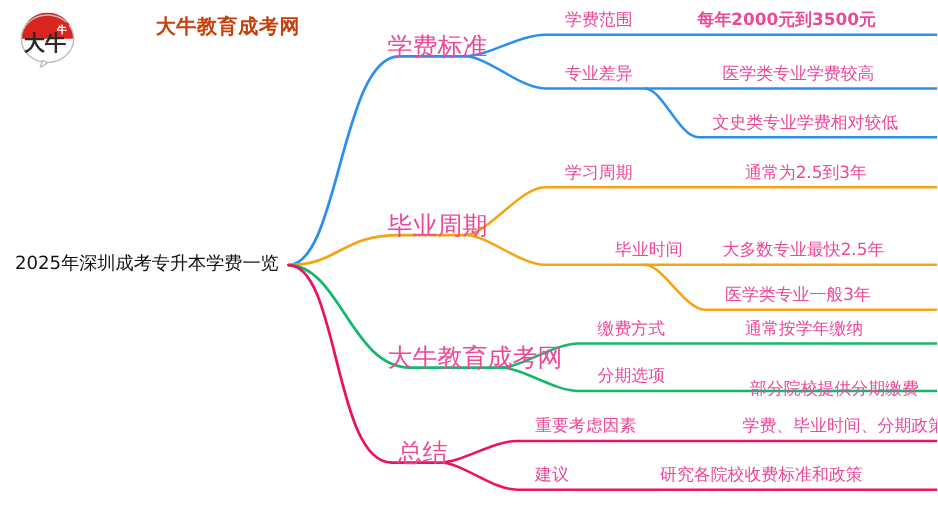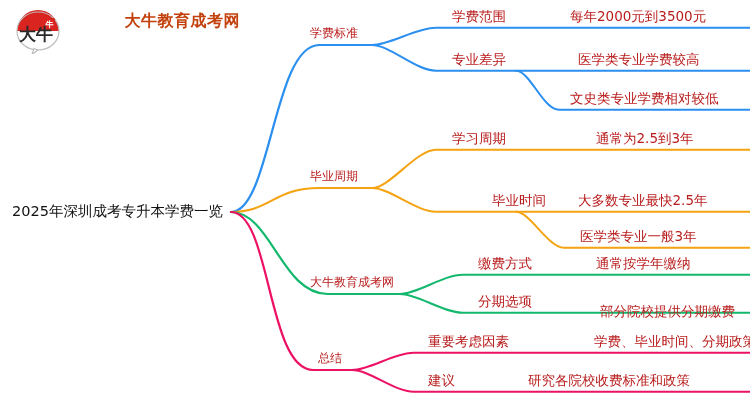--- a/index.html
+++ b/index.html
@@ -66,30 +66,30 @@
     position: absolute;
     left: 0;
     top: 0;
     width: 750px;
     height: 410px;
   }
   
   .node {
     position: absolute;
     white-space: nowrap;
-    color: #b91c1c;
+    color: #ec4899;
     font-family: "DejaVu Sans", "Liberation Sans", sans-serif;
     line-height: 1;
   }
   .node-root {
     font-size: 14.5px;
     color: #111111;
   }
   .node-l1 {
-    font-size: 12px;
+    font-size: 20px;
   }
   .node-l2 {
     font-size: 13.5px;
   }
   .node-l3 {
     font-size: 13.5px;
   }
 </style>
 </head>
 <body>
@@ -126,21 +126,21 @@
       <path d="M400 294 C418 294 442.9 312.75 462.9 312.75 L750 312.75" stroke="#13b86d" stroke-width="2" fill="none" stroke-linecap="round"></path>
       <path d="M230.90625 212 C270.90625 212 267.234375 370 313.234375 370 L352 370" stroke="#ec1164" stroke-width="2.2" fill="none" stroke-linecap="round"></path>
       <path d="M352 370 C370 370 393.8 352.75 413.8 352.75 L750 352.75" stroke="#ec1164" stroke-width="2" fill="none" stroke-linecap="round"></path>
       <path d="M352 370 C370 370 393.8 391.75 413.8 391.75 L750 391.75" stroke="#ec1164" stroke-width="2" fill="none" stroke-linecap="round"></path>
     </svg>
 
   <div id="nodes-layer">
       <div class="node node-root" style="left: 12px; top: 203.75px;">2025年深圳成考专升本学费一览</div>
       <div class="node node-l1" style="left: 310px; top: 27px;">学费标准</div>
       <div class="node node-l2" style="left: 452px; top: 10.25px;">学费范围</div>
-      <div class="node node-l3" style="left: 570px; top: 10.25px;">每年2000元到3500元</div>
+      <div class="node node-l3" style="left: 558px; top: 10.25px; font-weight: bold;">每年2000元到3500元</div>
       <div class="node node-l2" style="left: 452px; top: 53.25px;">专业差异</div>
       <div class="node node-l3" style="left: 578px; top: 53.25px;">医学类专业学费较高</div>
       <div class="node node-l3" style="left: 570px; top: 92.25px;">文史类专业学费相对较低</div>
       <div class="node node-l1" style="left: 310px; top: 170px;">毕业周期</div>
       <div class="node node-l2" style="left: 452px; top: 132.25px;">学习周期</div>
       <div class="node node-l3" style="left: 596px; top: 132.25px;">通常为2.5到3年</div>
       <div class="node node-l2" style="left: 452px; top: 194.25px; margin-left: 40px;">毕业时间</div>
       <div class="node node-l3" style="left: 578px; top: 194.25px;">大多数专业最快2.5年</div>
       <div class="node node-l3" style="left: 580px; top: 230.25px;">医学类专业一般3年</div>
       <div class="node node-l1" style="left: 310px; top: 276px;">大牛教育成考网</div>

